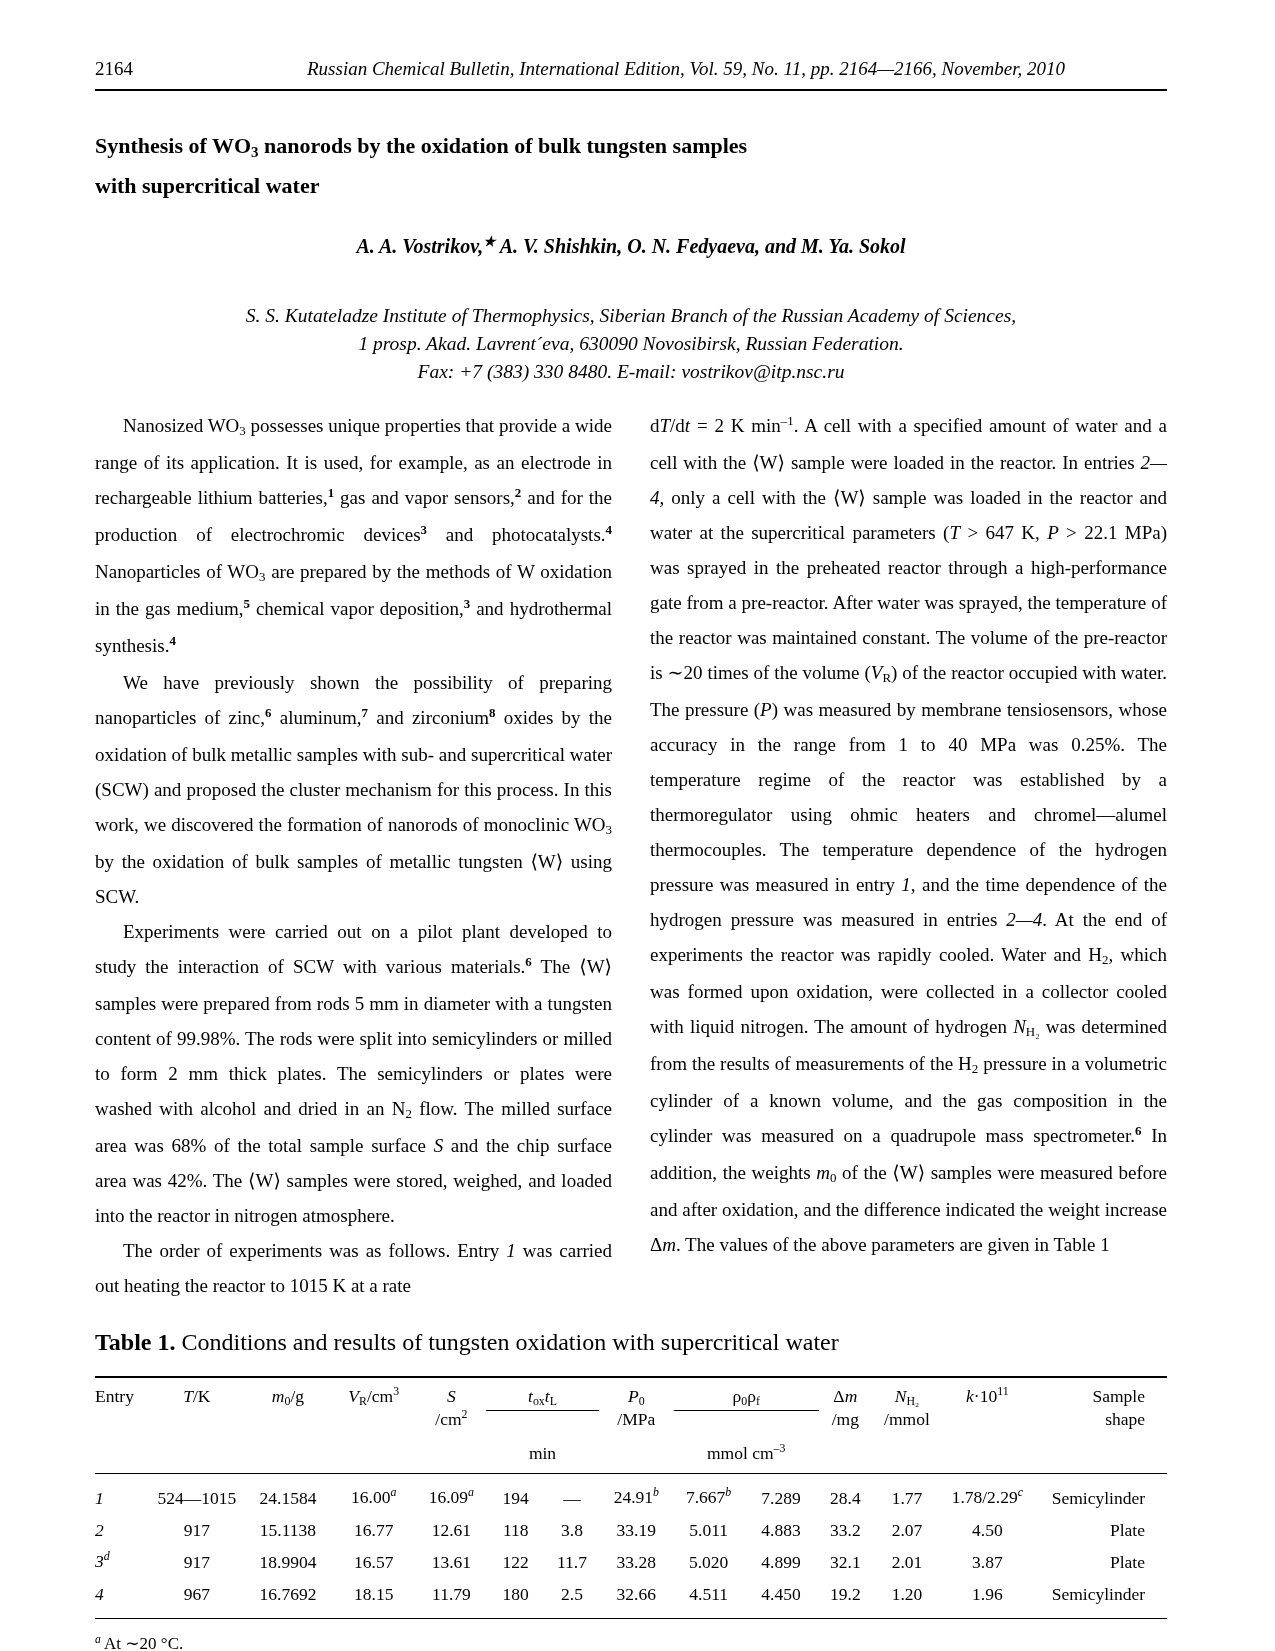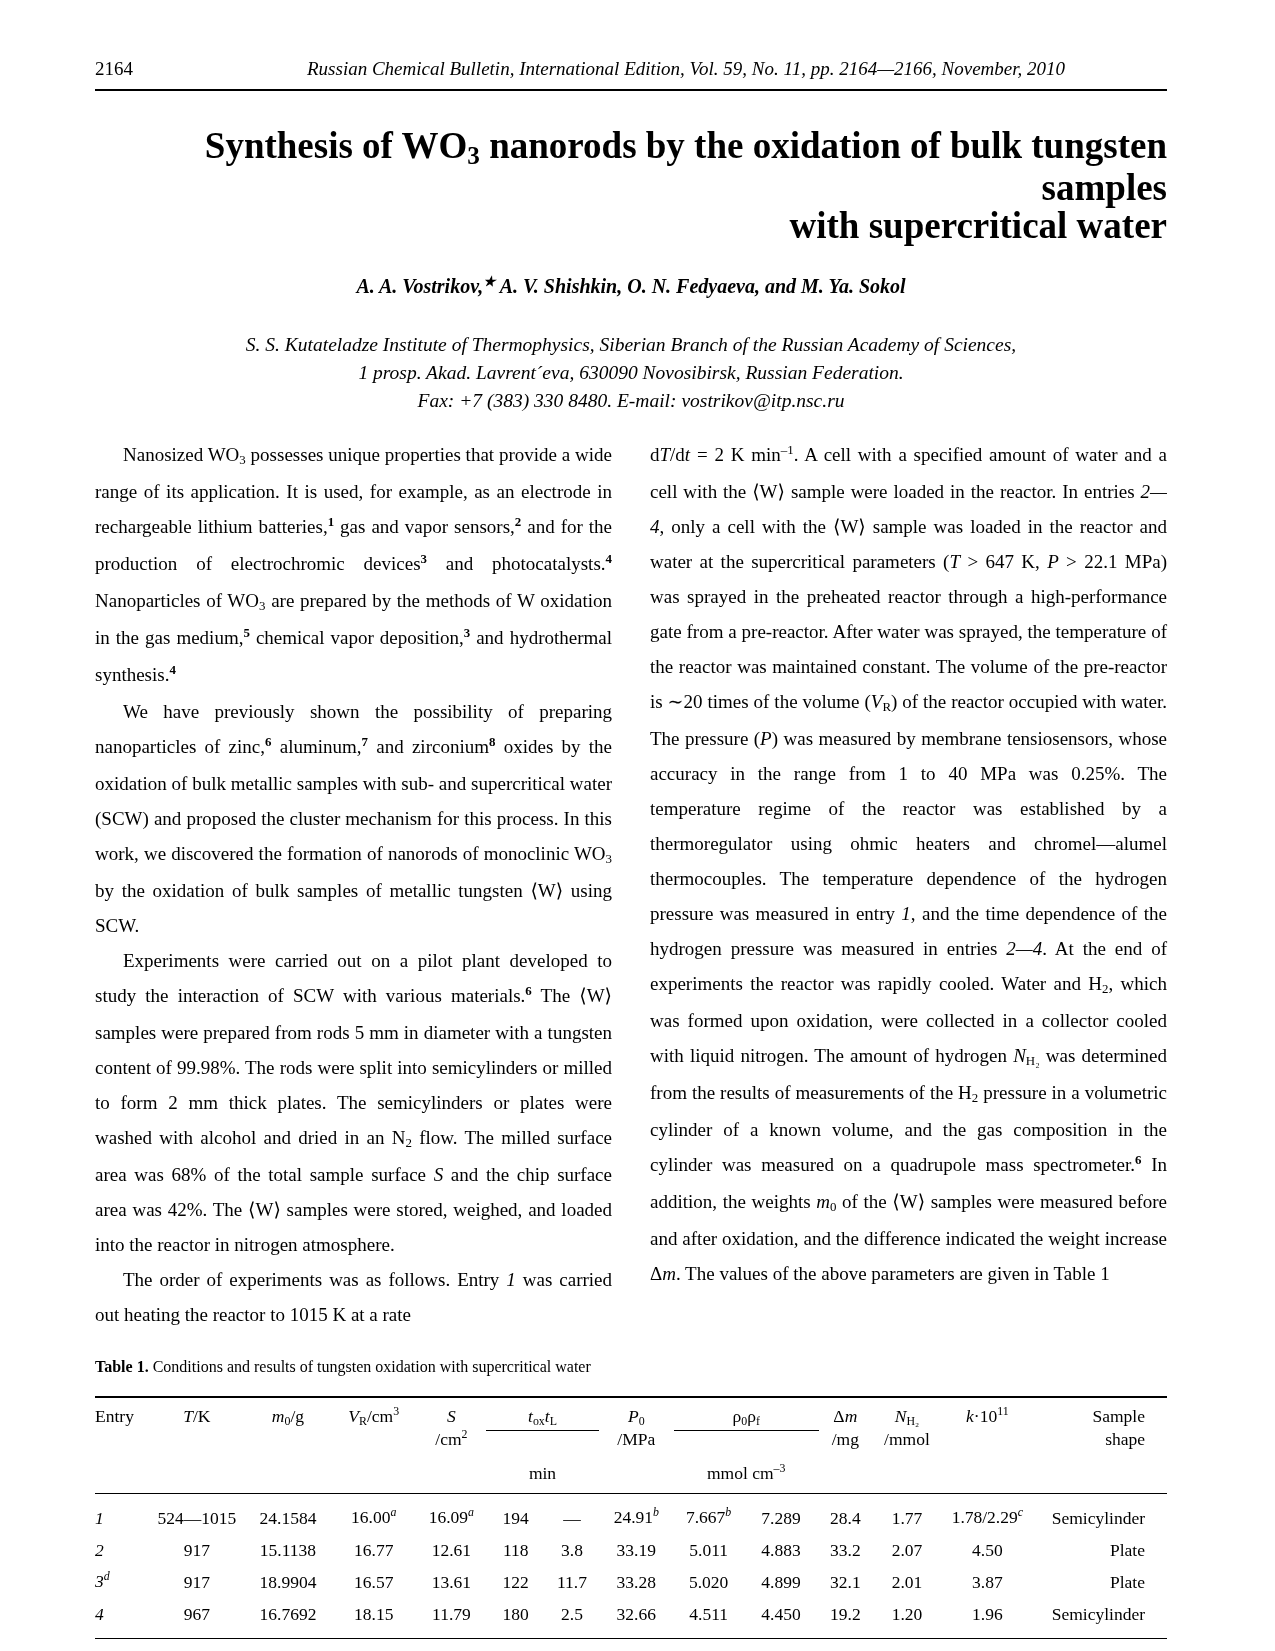--- a/index.html
+++ b/index.html
@@ -11,34 +11,34 @@
   }
   sup { font-size:68%; vertical-align:baseline; position:relative; top:-0.55em; }
   sub { font-size:68%; vertical-align:baseline; position:relative; top:0.25em; }
 
   
   .runhead { display:flex; align-items:baseline; border-bottom:2px solid #000; padding-bottom:9px; }
   .pagenum { font-size:19px; width:110px; }
   .journal { flex:1; text-align:center; font-style:italic; font-size:19px; }
 
   
-  .title { margin-top:36px; text-align:right; font-weight:bold; font-size:37px; line-height:38px; }
+  .title { margin-top:36px; text-align:left; font-weight:bold; font-size:22px; line-height:38px; }
   .authors { margin-top:30px; text-align:center; font-weight:bold; font-style:italic; font-size:20px; }
-  .affil { margin-top:33px; text-align:center; font-style:italic; font-size:19.5px; line-height:28px; }
+  .affil { margin-top:44px; text-align:center; font-style:italic; font-size:19.5px; line-height:28px; }
 
   
   .cols { margin-top:22px; display:flex; gap:38px; }
   .col { flex:1; font-size:19px; line-height:35px; text-align:justify; }
   .col p { text-indent:28px; }
   .col p.cont { text-indent:0; }
   .col sup b { font-weight:700; }
 
   
   .tblsec { margin-top:26px; font-size:17.5px; }
-  .tblcap { font-size:16px; }
+  .tblcap { font-size:24px; }
   .tblcap b { font-weight:bold; }
   table { width:100%; border-collapse:collapse; margin-top:20px; border-top:2px solid #000; border-bottom:1.5px solid #000; font-size:17.5px; }
   thead th { font-weight:normal; vertical-align:top; text-align:center; padding:8px 0 9px 0; border-bottom:1.2px solid #000; }
   thead th .h2 { margin-top:2px; }
   th.c-entry { text-align:left; }
   th.c-shape { text-align:right; padding-right:22px; }
   .grp .h1 { display:flex; justify-content:center; padding:0 10px; border-bottom:1.2px solid #000; padding-bottom:3px; }
   .grp .h2 { padding-top:3px;margin-top:29px; }
   tbody td { text-align:center; padding:4px 0; line-height:23px; }
   tbody tr:first-child td { padding-top:12px; }

